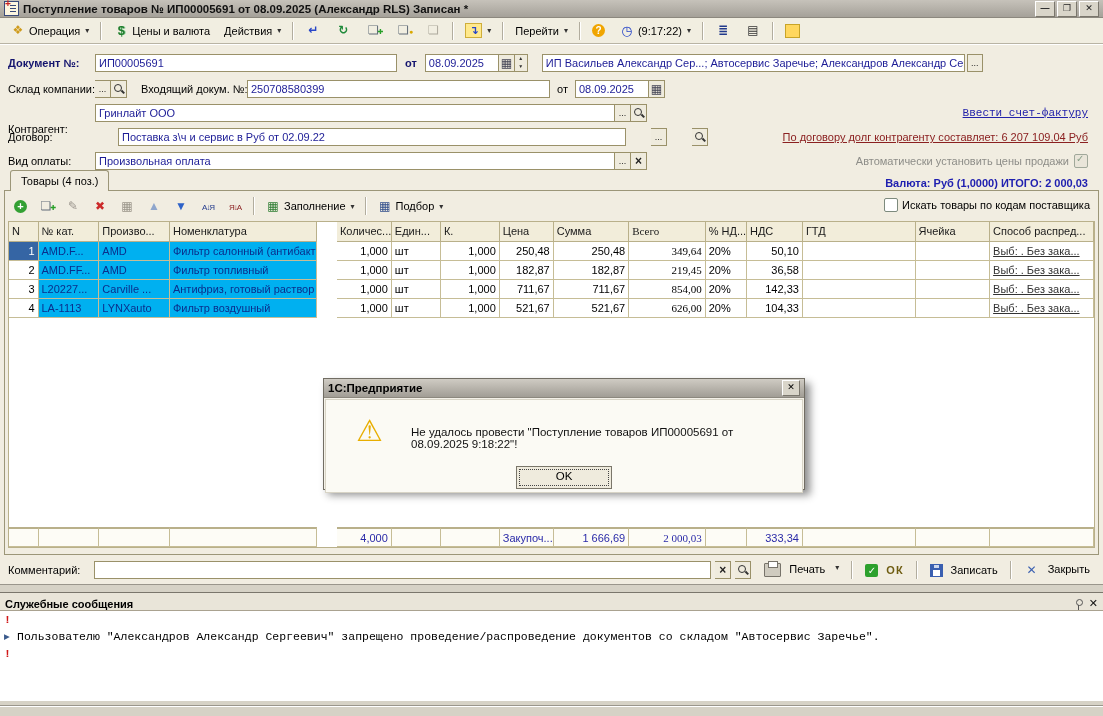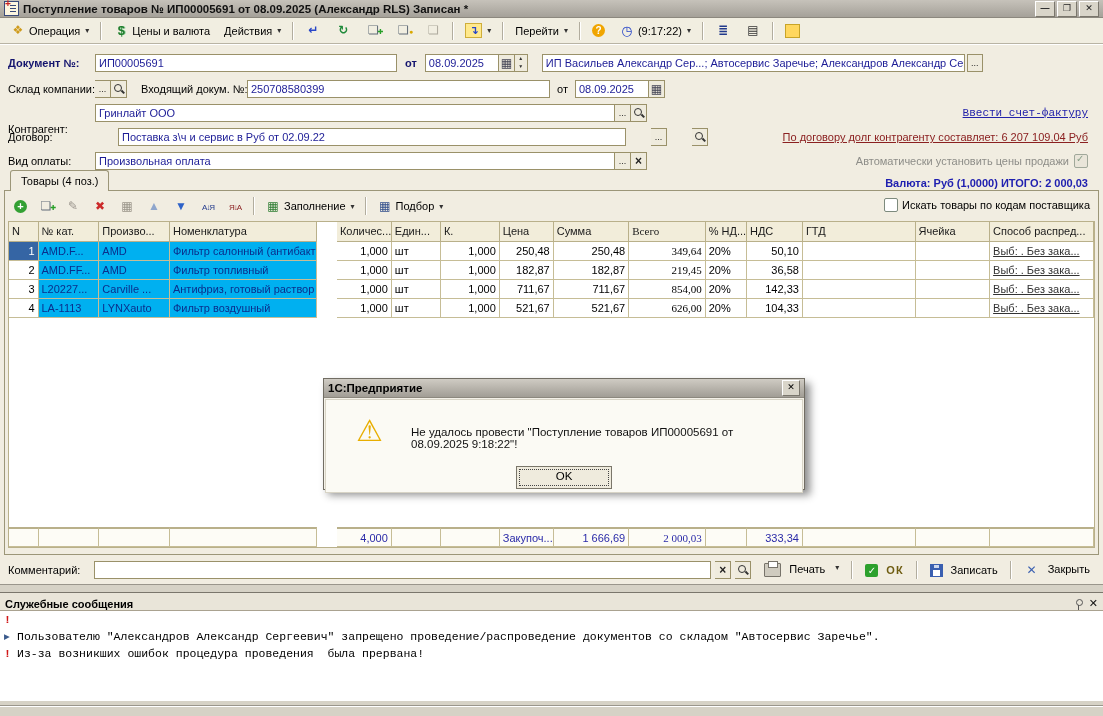--- a/index.html
+++ b/index.html
@@ -482,21 +482,21 @@
   <div class="messages">
     <div class="msg-title">
       <span>Служебные сообщения</span>
       <span class="grow"></span>
       <span class="pin"></span>
       <span class="msg-x">✕</span>
     </div>
     <div>
         <div class="msg-line"><span class="bullet-err">!</span></div>
         <div class="msg-line"><span class="bullet-arrow">▸</span><span>Пользователю "Александров Александр Сергеевич" запрещено проведение/распроведение документов со складом "Автосервис Заречье".</span></div>
-        <div class="msg-line"><span class="bullet-err">!</span><span>Из-за возникших ошибок процедура проведения  была прервана!</span></div>
+        <div class="msg-line"><span class="bullet-err">!</span></div>
       </div>
   </div>
 
   <div class="bottomstrip"></div>
 
   <div class="dialog">
     <div class="dlg-title">
       <span>1С:Предприятие</span>
       <span class="grow"></span>
       <span class="dlg-x">✕</span>

